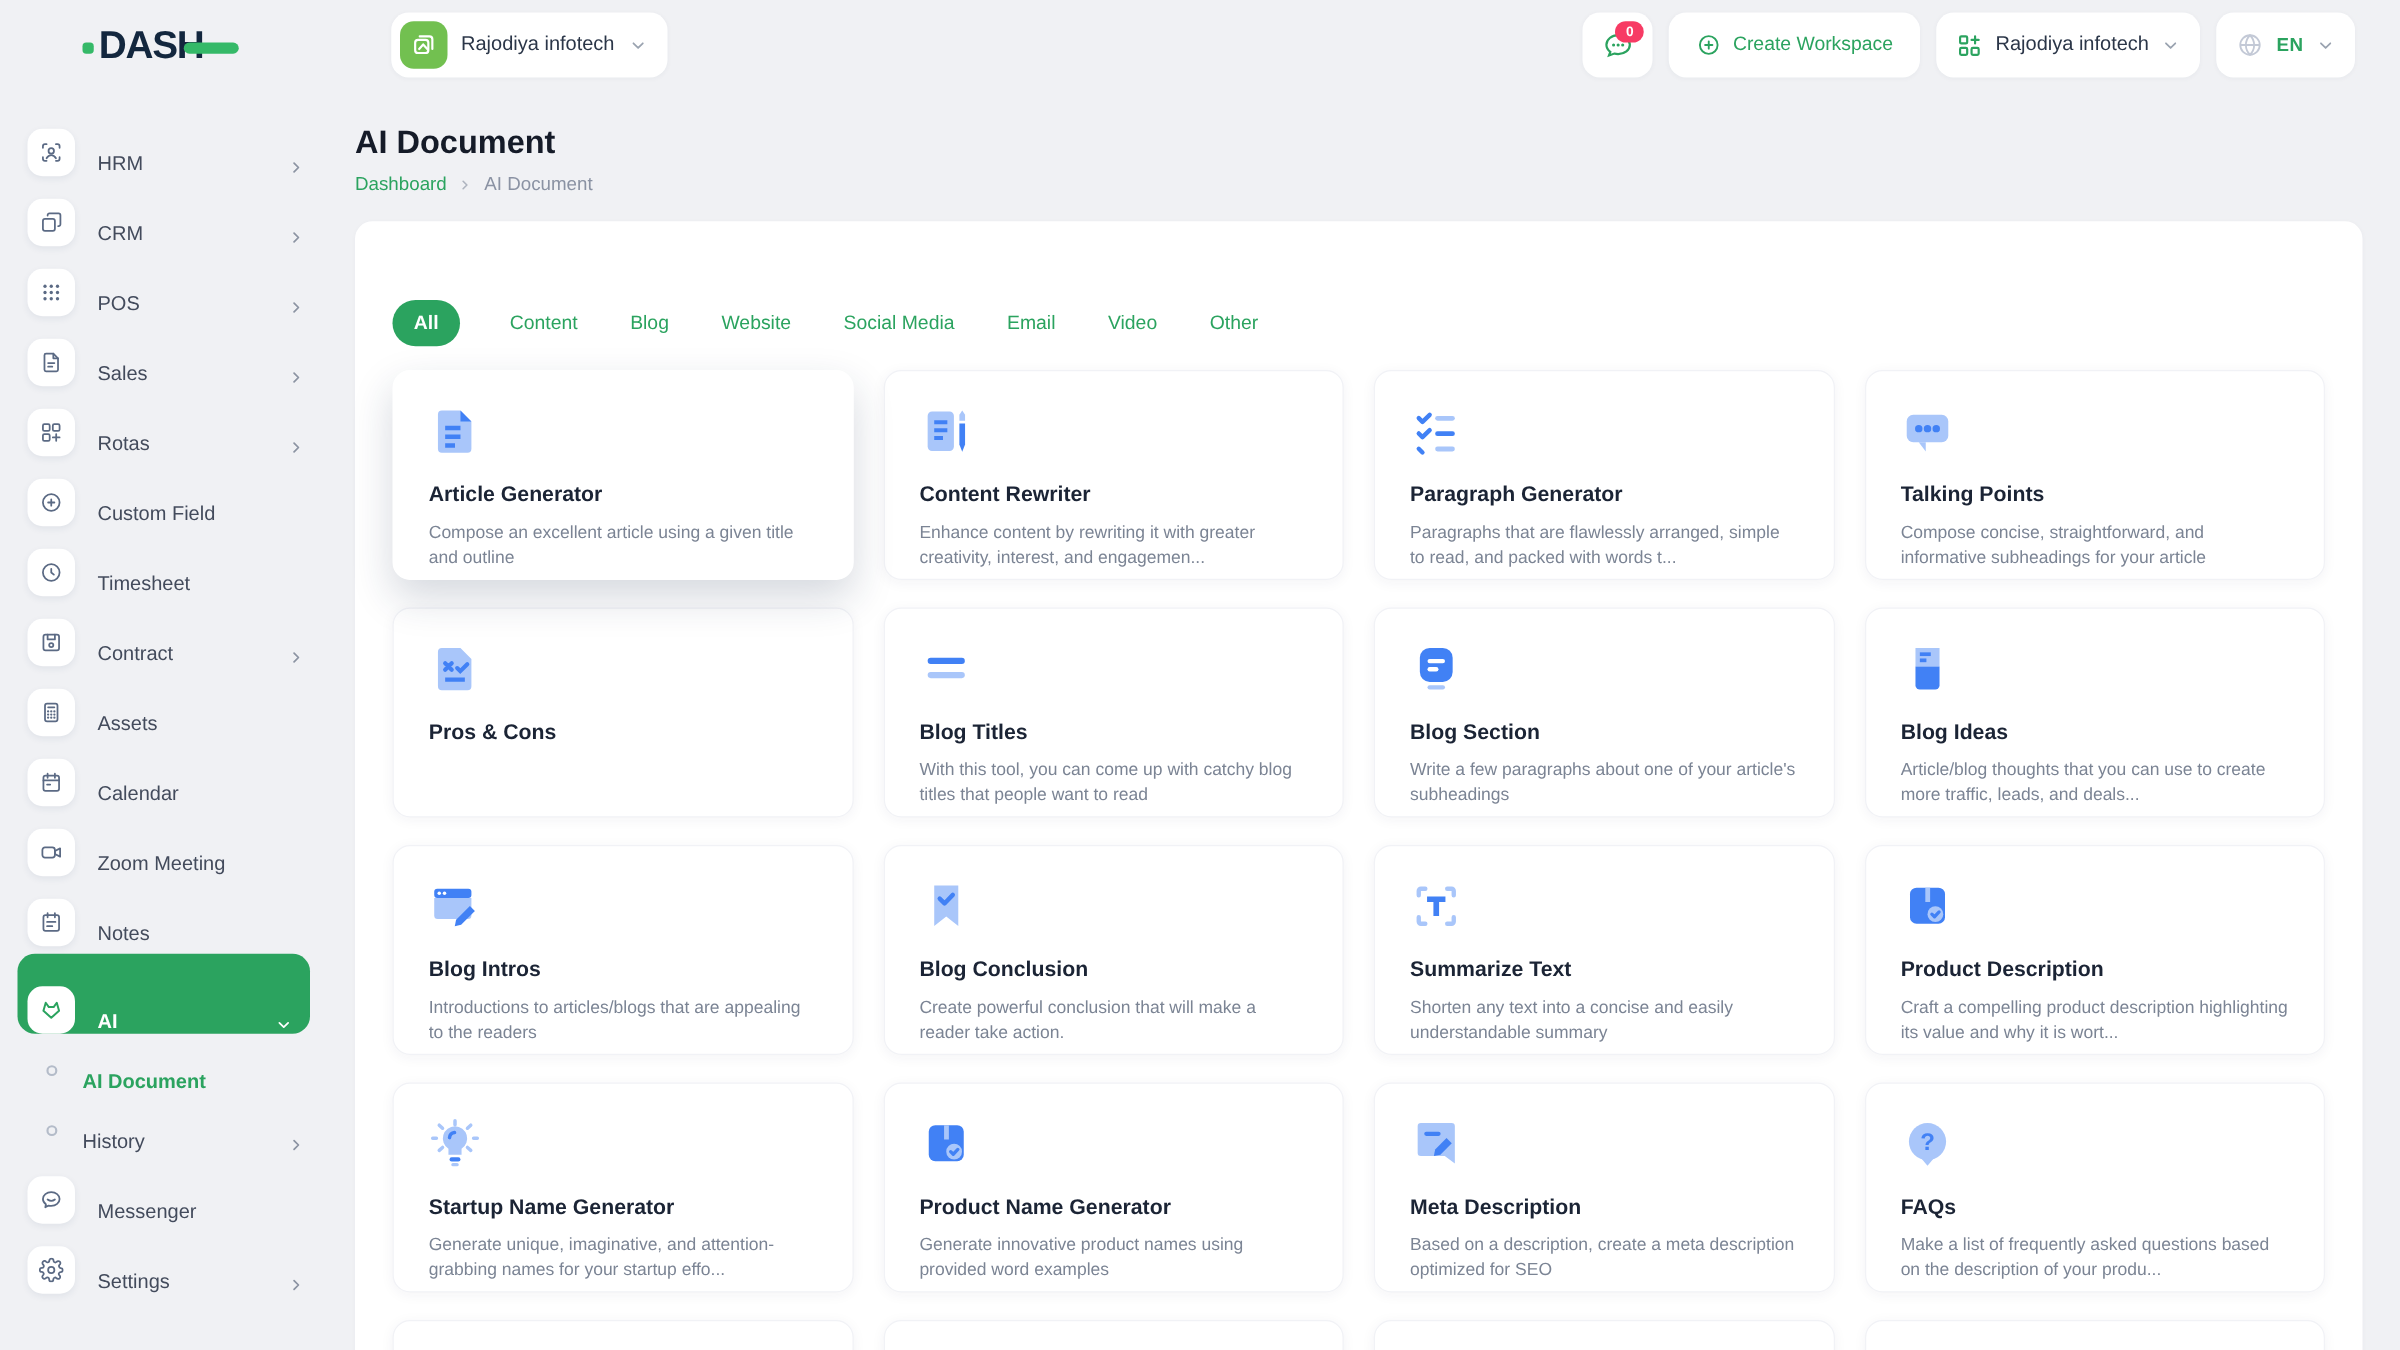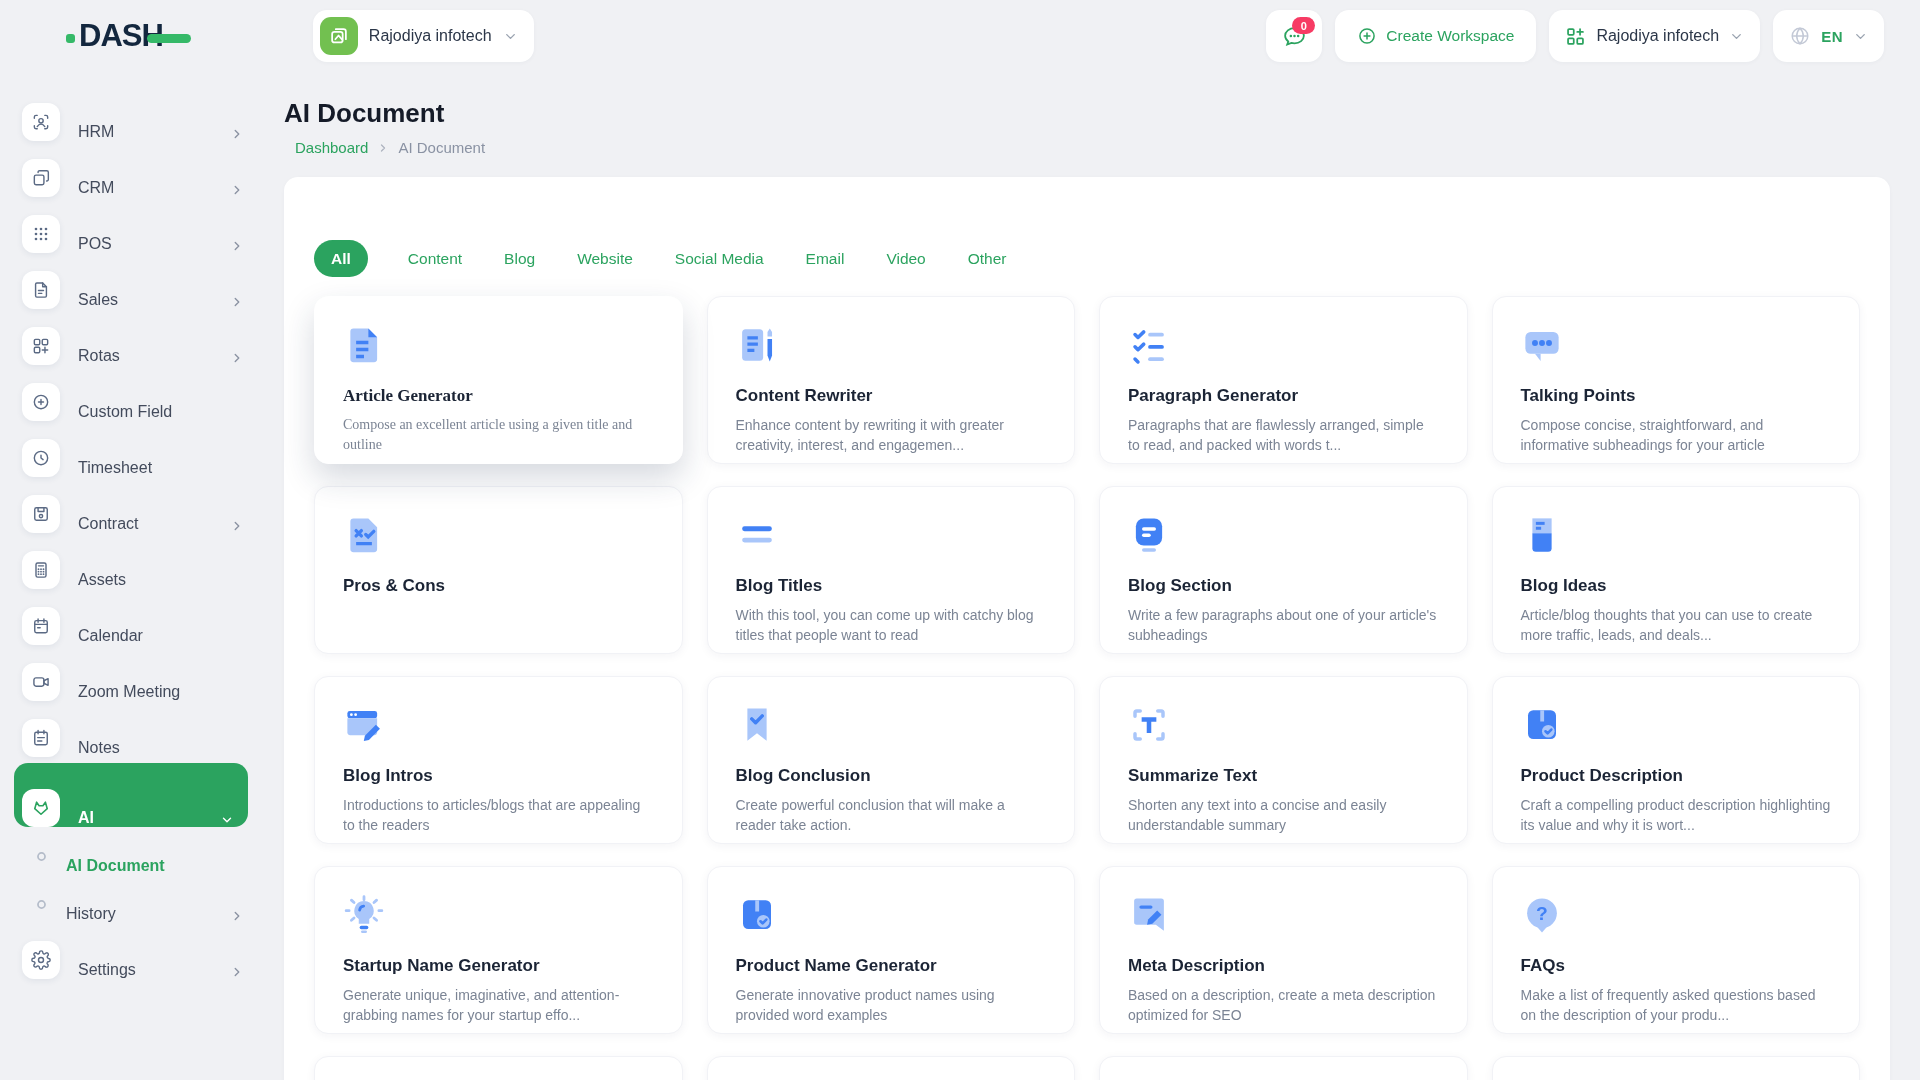--- a/index.html
+++ b/index.html
@@ -60,34 +60,34 @@
   .side-item.chev-down .side-chev svg{transform:rotate(90deg);}
   .side-item.sub{height:48px;}
   .side-item.sub .tile{background:transparent;box-shadow:none;width:38px;color:#b4bcc9;}
   .side-item.sub .tile svg{width:13px;height:13px;}
   .side-item.sub .side-label{margin-left:6px;font-size:16px;}
   .side-item.sub.selected .side-label{color:var(--green);font-weight:700;}
 
   
   .main{position:absolute;left:284px;top:72px;width:1606px;}
   .page-title{margin:26px 0 0;font-size:26px;font-weight:700;color:#151b28;}
-  .crumbs{display:flex;align-items:center;gap:9px;margin-top:10px;margin-left:11px;}
+  .crumbs{display:flex;align-items:center;gap:9px;margin-top:10px;}
   .crumb-home{font-size:15px;color:var(--green);text-decoration:none;cursor:pointer;}
   .crumb-sep svg{width:12px;height:12px;color:#aeb4bf;}
   .crumb-cur{font-size:15px;color:#8a92a3;}
   .panel{margin-top:21px;background:#fff;border-radius:14px;padding:22px 30px 30px;box-sizing:border-box;
     width:1606px;height:1200px;box-shadow:0 1px 4px rgba(30,45,80,.03);}
   .tabs{display:flex;align-items:center;gap:38px;}
   .tab{background:none;border:none;font-family:inherit;font-size:15.5px;color:var(--green);font-weight:500;
     height:37px;padding:0 2px;cursor:pointer;border-radius:19px;margin-top:41px;}
   .tab.active{background:var(--green);color:#fff;padding:0 17px;font-weight:600;}
   .grid{margin-top:19px;display:grid;grid-template-columns:repeat(4,1fr);gap:22px 24px;grid-auto-rows:168px;}
   .card{background:#fff;border:1px solid #f1f2f6;border-radius:14px;padding:27px 28px 0;box-sizing:border-box;
     box-shadow:0 2px 10px rgba(30,45,80,.05);cursor:pointer;overflow:hidden;}
-  .card.elevated{border-color:#fff;box-shadow:0 14px 32px rgba(30,45,80,.18);position:relative;z-index:1;font-family:Liberation Serif, serif;}
+  .card.elevated{border-color:#fff;box-shadow:0 14px 32px rgba(30,45,80,.18);position:relative;z-index:1;}
   .cicon{display:block;width:42px;height:42px;}
   .cicon svg{width:42px;height:42px;}
   .ctitle{margin:20px 0 0;font-size:17px;font-weight:700;color:#1b2435;}
   .ctitle:empty{display:none;}
   .cdesc{margin:9px 0 0;font-size:14px;line-height:1.45;color:#7b8494;}
   .cdesc:empty{display:none;}
 </style>
 </head>
 <body>
 
@@ -371,20 +371,30 @@
         </svg>
       </span>
       <span class="side-label">History</span>
       <span class="side-chev">
         <svg viewBox="0 0 24 24" fill="none" stroke="currentColor" stroke-width="2.4" stroke-linecap="round" stroke-linejoin="round">
           <path d="M9 6l6 6-6 6"></path>
         </svg>
       </span>
     </div>
 
+    <div class="side-item">
+      <span class="tile">
+        <svg viewBox="0 0 24 24" fill="none" stroke="currentColor" stroke-width="1.7" stroke-linecap="round" stroke-linejoin="round">
+          <path d="M12 4.5c-4.4 0-8 2.9-8 6.5 0 2 1.1 3.8 2.9 5l-.6 3 3.2-1.7c.8.2 1.6.3 2.5.3 4.4 0 8-2.9 8-6.6s-3.6-6.5-8-6.5z"></path>
+          <path d="M8.5 11.5c2.3 1.7 4.7 1.7 7 0"></path>
+        </svg>
+      </span>
+      <span class="side-label">Messenger</span>
+
+    </div>
 
     <div class="side-item">
       <span class="tile">
         <svg viewBox="0 0 24 24" fill="none" stroke="currentColor" stroke-width="1.7" stroke-linecap="round" stroke-linejoin="round">
           <circle cx="12" cy="12" r="3"></circle>
           <path d="M19.4 15a1.7 1.7 0 0 0 .3 1.9l.1.1a2 2 0 1 1-2.8 2.8l-.1-.1a1.7 1.7 0 0 0-1.9-.3 1.7 1.7 0 0 0-1 1.5V21a2 2 0 1 1-4 0v-.1a1.7 1.7 0 0 0-1-1.6 1.7 1.7 0 0 0-1.9.3l-.1.1a2 2 0 1 1-2.8-2.8l.1-.1a1.7 1.7 0 0 0 .3-1.9 1.7 1.7 0 0 0-1.5-1H3a2 2 0 1 1 0-4h.1a1.7 1.7 0 0 0 1.6-1 1.7 1.7 0 0 0-.3-1.9l-.1-.1a2 2 0 1 1 2.8-2.8l.1.1a1.7 1.7 0 0 0 1.9.3h.1a1.7 1.7 0 0 0 1-1.5V3a2 2 0 1 1 4 0v.1a1.7 1.7 0 0 0 1 1.5 1.7 1.7 0 0 0 1.9-.3l.1-.1a2 2 0 1 1 2.8 2.8l-.1.1a1.7 1.7 0 0 0-.3 1.9v.1a1.7 1.7 0 0 0 1.5 1H21a2 2 0 1 1 0 4h-.1a1.7 1.7 0 0 0-1.5 1z"></path>
         </svg>
       </span>
       <span class="side-label">Settings</span>
       <span class="side-chev">

